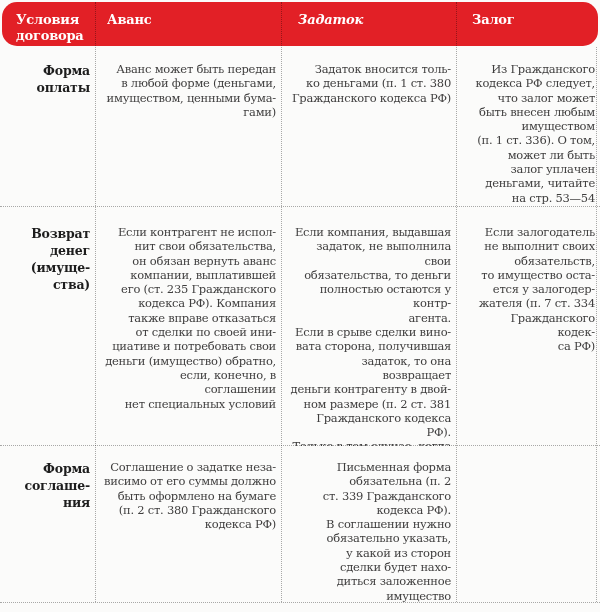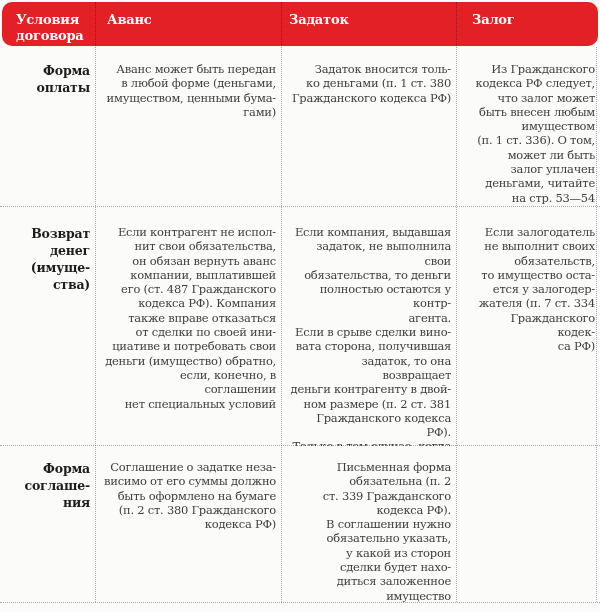--- a/index.html
+++ b/index.html
@@ -6,30 +6,30 @@
   .page{
     position:relative;
     width:600px;height:612px;
     background:#fbfbfa;
     font-family:"DejaVu Serif","Liberation Serif",serif;
     overflow:hidden;
   }
   
   .thead{
     position:absolute;left:2px;top:2px;width:596px;height:44px;
-    background:#e22026;border-radius:10px;
+    background:#e22026;border-radius:15px;
   }
   .th{
     position:absolute;top:10px;
     color:#ffffff;font-weight:bold;font-size:13px;line-height:16px;
     white-space:pre-line;letter-spacing:-0.2px;
   }
   .th.c0{left:14px;}
   .th.c1{left:105px;}
-  .th.c2{left:287px;}
+  .th.c2{left:296px;font-style:italic;}
   .th.c3{left:470px;}
 
   
   .row{
     position:absolute;left:0;width:600px;
     display:grid;grid-template-columns:95px 186px 175px 144px;
     box-sizing:border-box;
   }
   .row1{top:46px;height:161px;padding-top:16px;}
   .row2{top:207px;height:239px;padding-top:18px;}
@@ -104,21 +104,21 @@
 
   <div class="row row2">
     <div class="cell c0">Возврат
 денег
 (имуще-
 ства)</div>
     <div class="cell c1">Если контрагент не испол-
 нит свои обязательства,
 он обязан вернуть аванс
 компании, выплатившей
-его (ст. 487 Гражданского
+его (ст. 235 Гражданского
 кодекса РФ). Компания
 также вправе отказаться
 от сделки по своей ини-
 циативе и потребовать свои
 деньги (имущество) обратно,
 если, конечно, в соглашении
 нет специальных условий</div>
     <div class="cell c2">Если компания, выдавшая
 задаток, не выполнила свои
 обязательства, то деньги

